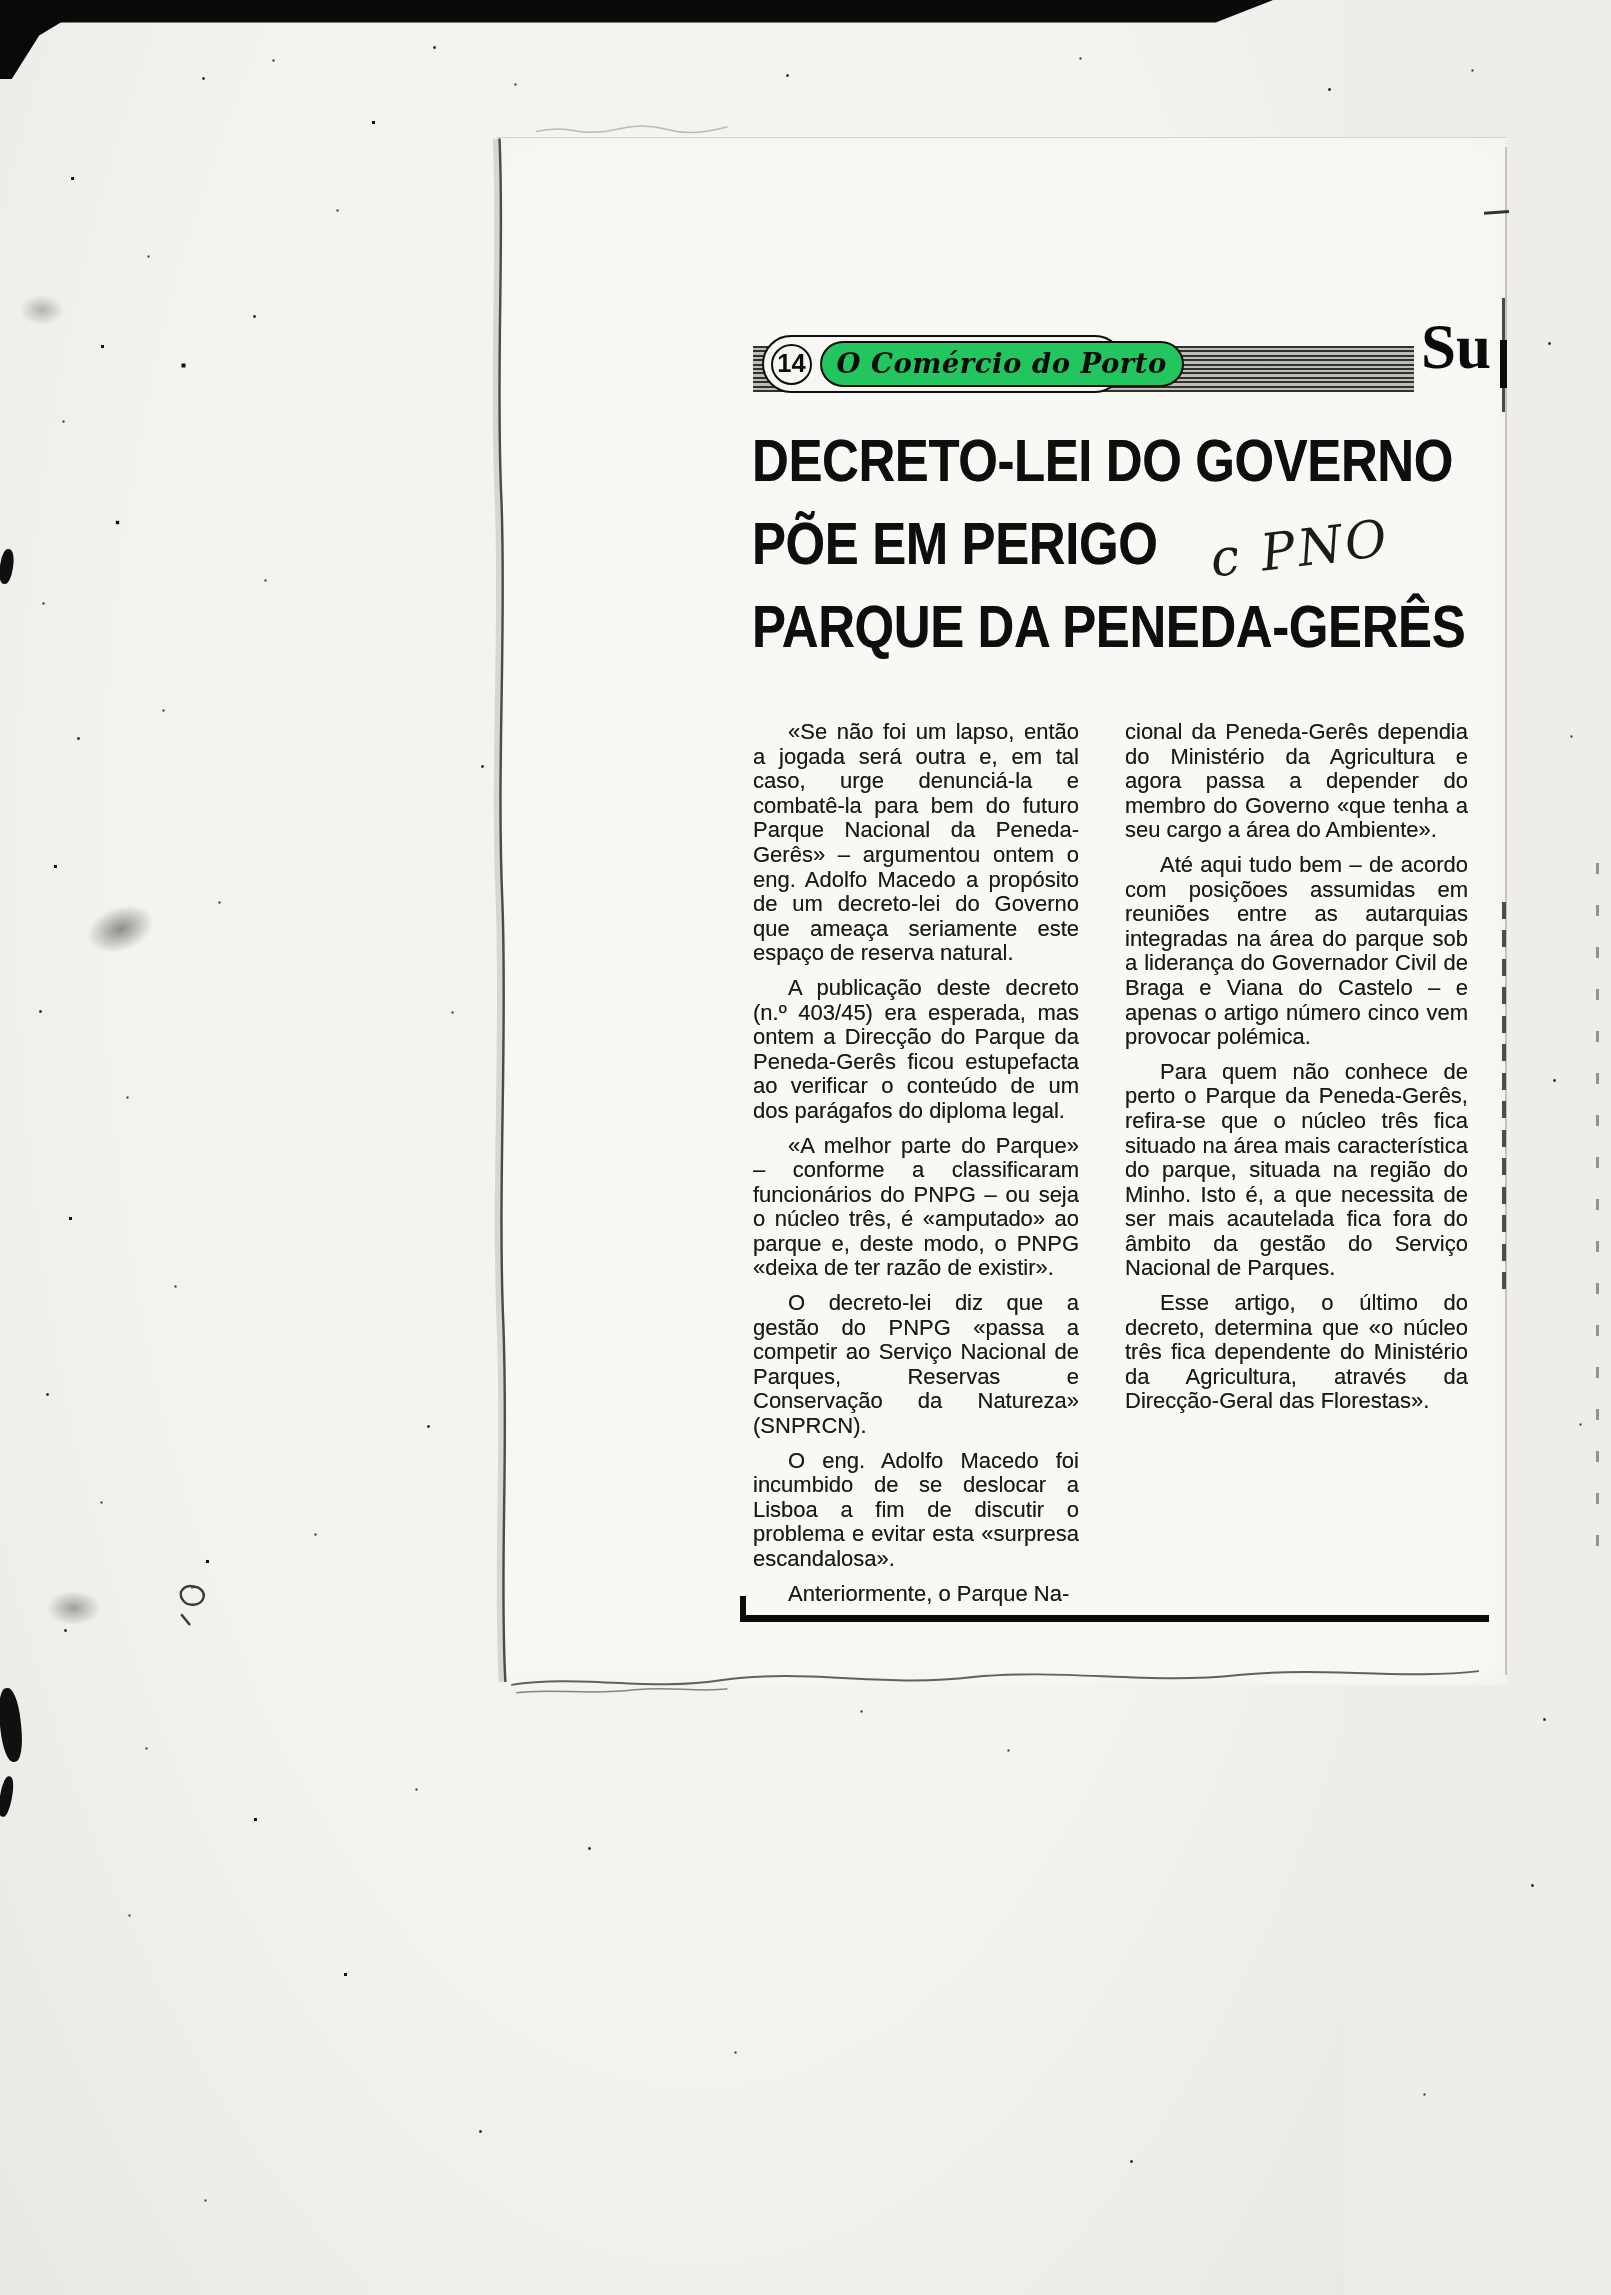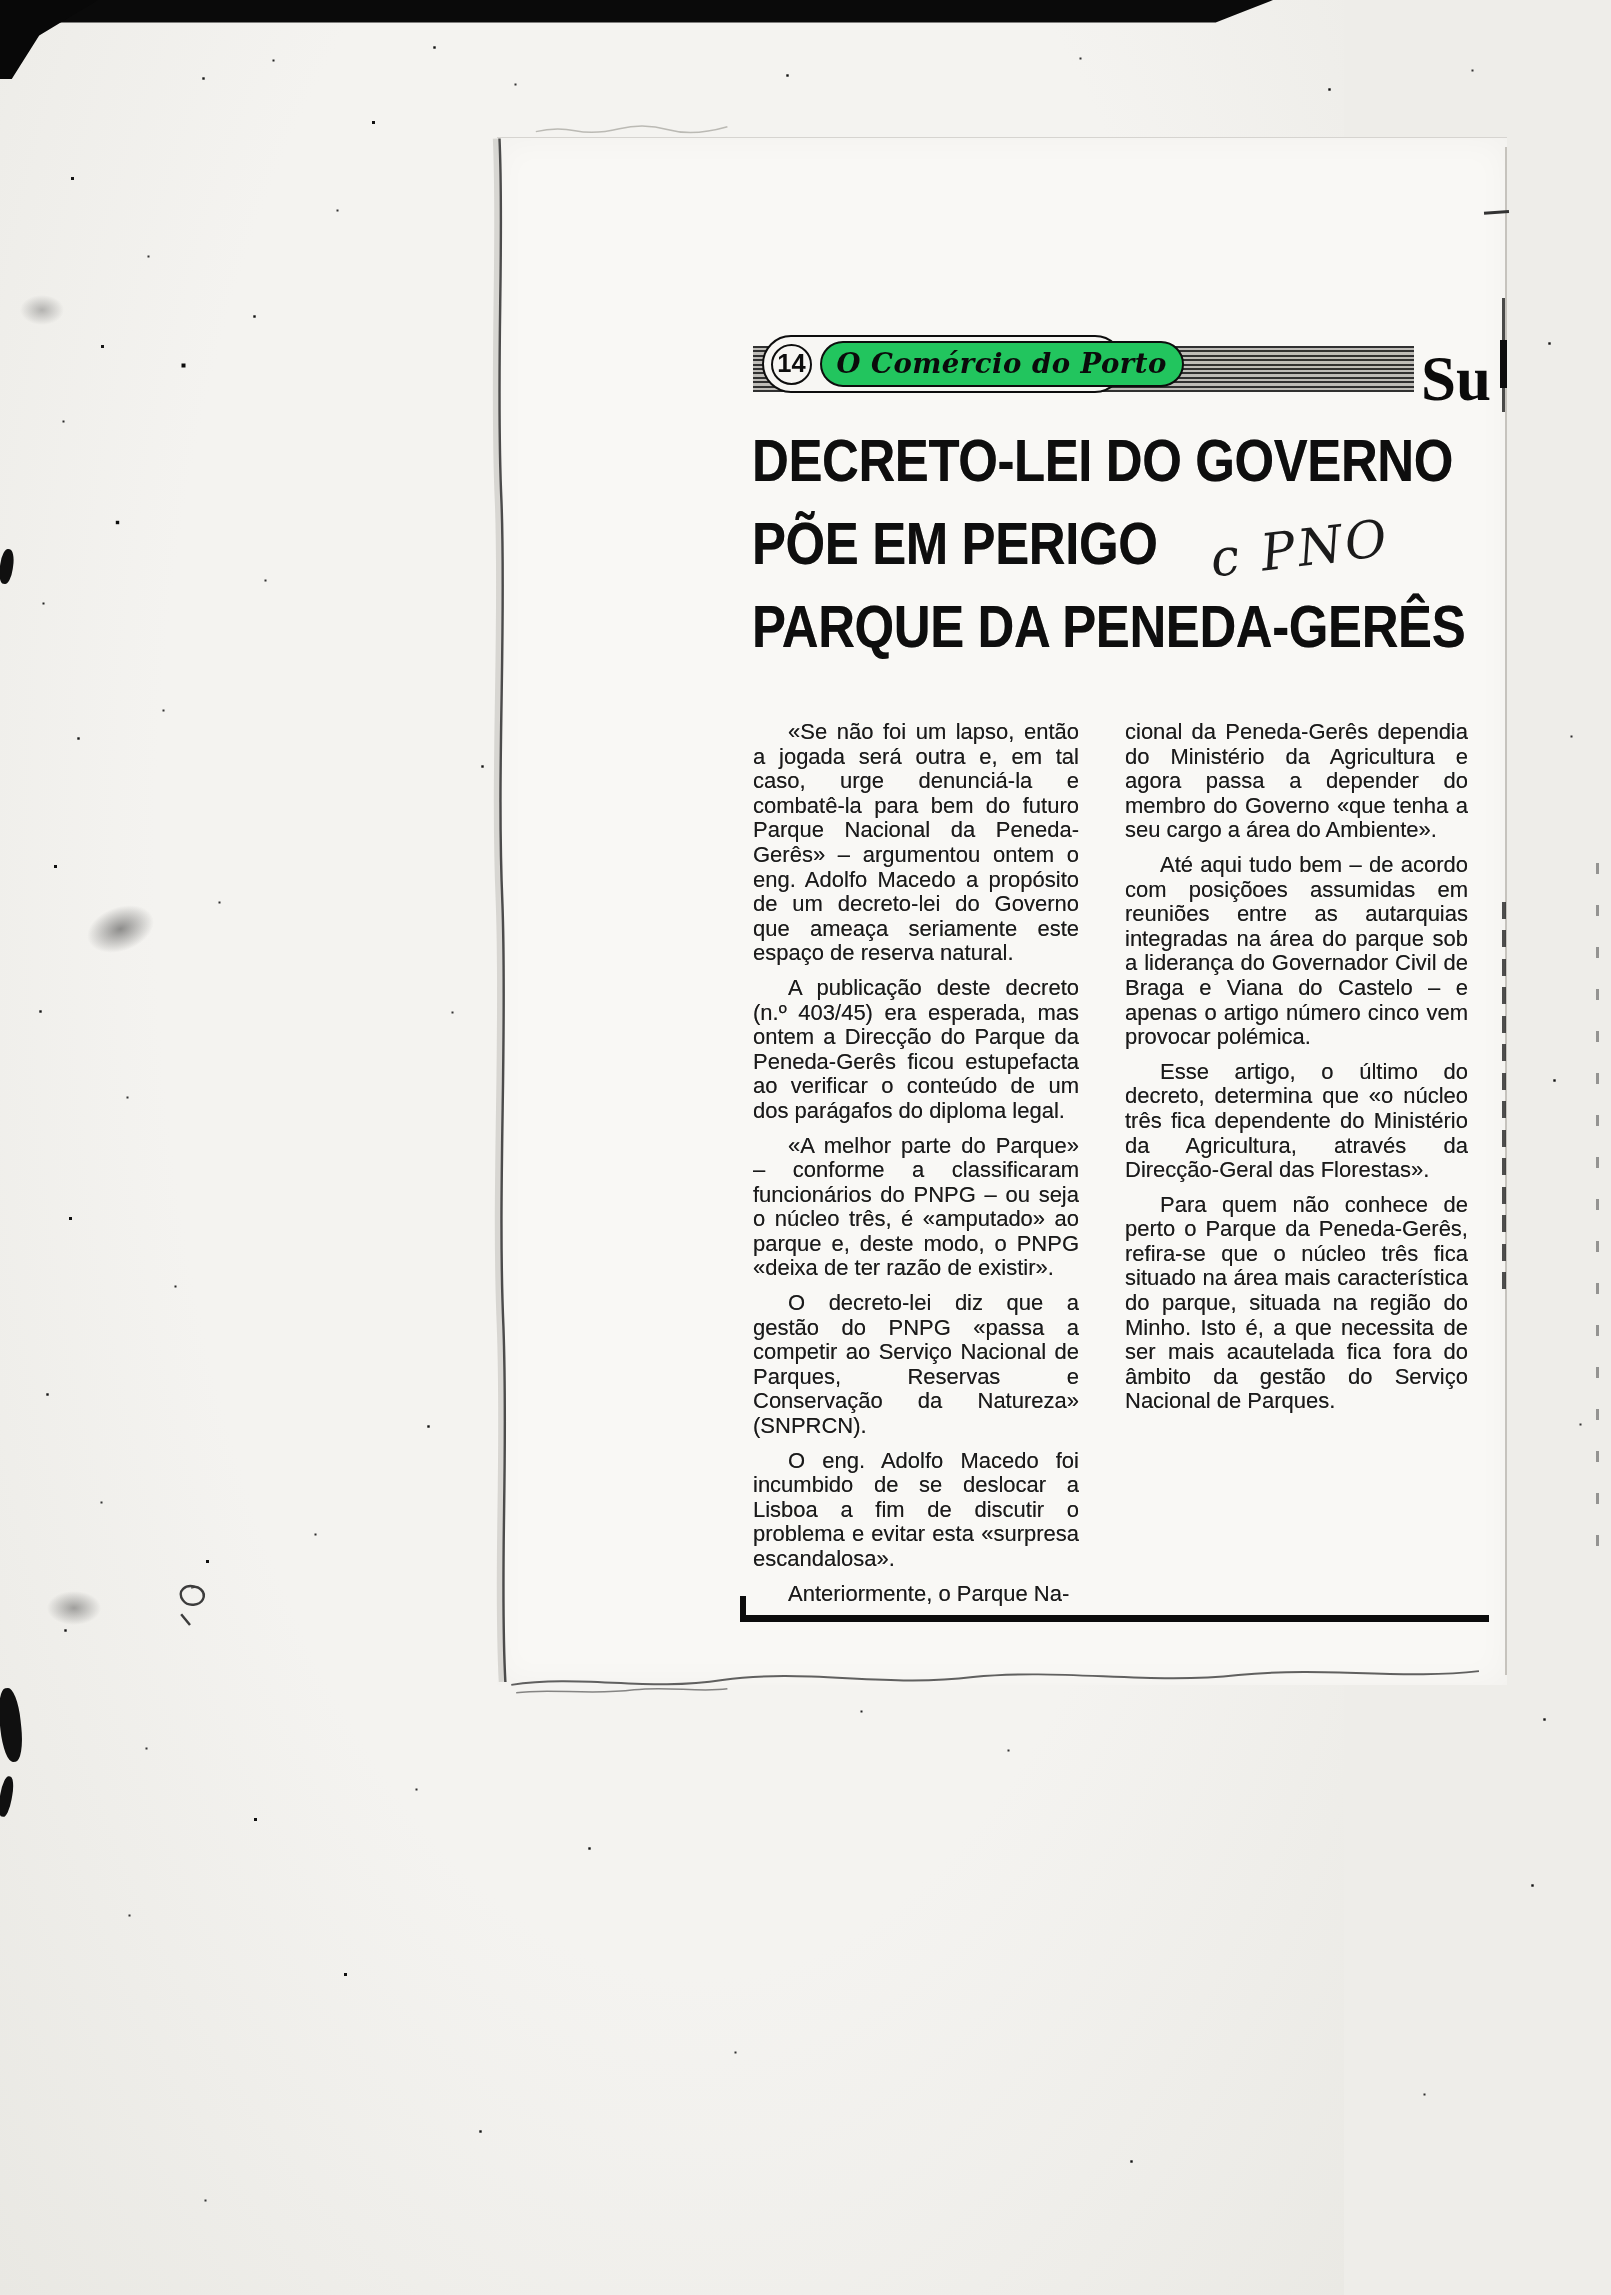--- a/index.html
+++ b/index.html
@@ -82,21 +82,21 @@
   }
   .masthead-pill{
     border:2.5px solid #0d0d0d;border-radius:24.6px;background:#22c55e;
     padding:3.9px 14.7px 5.9px;flex:0 0 auto;
   }
   .masthead-text{
     font-family:"DejaVu Serif",serif;font-style:italic;font-weight:bold;
     font-size:27.5px;color:#0b0b0b;letter-spacing:0.5px;white-space:nowrap;
   }
   .section-heading{
-    position:absolute;left:1421px;top:350px;
+    position:absolute;left:1421px;top:318px;
     font-family:"Liberation Serif",serif;font-weight:bold;font-size:63px;line-height:59px;
     color:#0b0b0b;
   }
   .section-cut{position:absolute;left:1500px;top:340px;width:6.9px;height:48px;background:#0c0c0c;}
   
   .headline{
     position:absolute;left:752px;top:419px;
     transform:scaleX(.85);transform-origin:left top;
     font-family:"Liberation Sans",sans-serif;font-weight:bold;
     font-size:60px;line-height:83px;letter-spacing:-0.5px;color:#0e0e0e;
@@ -169,22 +169,22 @@
     <p>«Se não foi um lapso, então a jogada será outra e, em tal caso, urge denunciá-la e combatê-la para bem do futuro Parque Nacional da Peneda-Gerês» – argumentou ontem o eng. Adolfo Macedo a propósito de um decreto-lei do Governo que ameaça seriamente este espaço de reserva natural.</p>
     <p>A publicação deste decreto (n.º 403/45) era esperada, mas ontem a Direcção do Parque da Peneda-Gerês ficou estupefacta ao verificar o conteúdo de um dos parágafos do diploma legal.</p>
     <p>«A melhor parte do Parque» – conforme a classificaram funcionários do PNPG – ou seja o núcleo três, é «amputado» ao parque e, deste modo, o PNPG «deixa de ter razão de existir».</p>
     <p>O decreto-lei diz que a gestão do PNPG «passa a competir ao Serviço Nacional de Parques, Reservas e Conservação da Natureza» (SNPRCN).</p>
     <p>O eng. Adolfo Macedo foi incumbido de se deslocar a Lisboa a fim de discutir o problema e evitar esta «surpresa escandalosa».</p>
     <p>Anteriormente, o Parque Na-</p>
   </div>
   <div class="col c2">
     <p class="noindent">cional da Peneda-Gerês dependia do Ministério da Agricultura e agora passa a depender do membro do Governo «que tenha a seu cargo a área do Ambiente».</p>
     <p>Até aqui tudo bem – de acordo com posiçõoes assumidas em reuniões entre as autarquias integradas na área do parque sob a liderança do Governador Civil de Braga e Viana do Castelo – e apenas o artigo número cinco vem provocar polémica.</p>
+    <p>Para quem não conhece de perto o Parque da Peneda-Gerês, refira-se que o núcleo três fica situado na área mais característica do parque, situada na região do Minho. Isto é, a que necessita de ser mais acautelada fica fora do âmbito da gestão do Serviço Nacional de Parques.</p>
     <p>Esse artigo, o último do decreto, determina que «o núcleo três fica dependente do Ministério da Agricultura, através da Direcção-Geral das Florestas».</p>
-    <p>Para quem não conhece de perto o Parque da Peneda-Gerês, refira-se que o núcleo três fica situado na área mais característica do parque, situada na região do Minho. Isto é, a que necessita de ser mais acautelada fica fora do âmbito da gestão do Serviço Nacional de Parques.</p>
   </div>
 
   <div class="bottom-rule"></div>
   <div class="rule-tick"></div>
 
   <svg class="torn-svg" viewBox="0 0 3280 4672" xmlns="http://www.w3.org/2000/svg">
     <path d="M1008,282 C1018,500 1000,760 1012,1020 C1022,1280 1002,1560 1014,1840 C1024,2120 1004,2420 1016,2700 C1026,2980 1008,3200 1020,3424" fill="none" stroke="#9b9893" stroke-width="11" opacity="0.32"></path>
     <path d="M1016,282 C1026,500 1008,760 1020,1020 C1030,1280 1010,1560 1022,1840 C1032,2120 1012,2420 1024,2700 C1034,2980 1016,3200 1028,3424" fill="none" stroke="#262626" stroke-width="5" opacity="0.82"></path>
     <path d="M1040,3430 C1180,3408 1320,3444 1470,3420 C1640,3396 1800,3436 1980,3414 C2160,3396 2340,3430 2520,3410 C2700,3392 2860,3420 3010,3402" fill="none" stroke="#2e2e2e" stroke-width="4" opacity="0.75"></path>
     <path d="M1050,3446 C1120,3436 1200,3452 1290,3440 C1360,3432 1420,3446 1480,3438" fill="none" stroke="#3a3a3a" stroke-width="3" opacity="0.6"></path>

